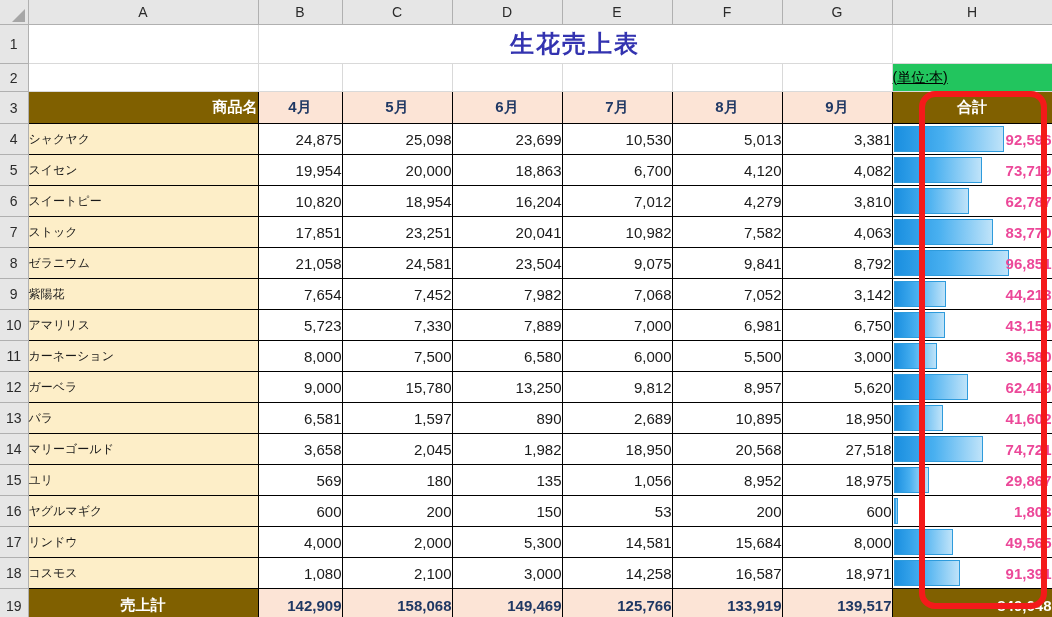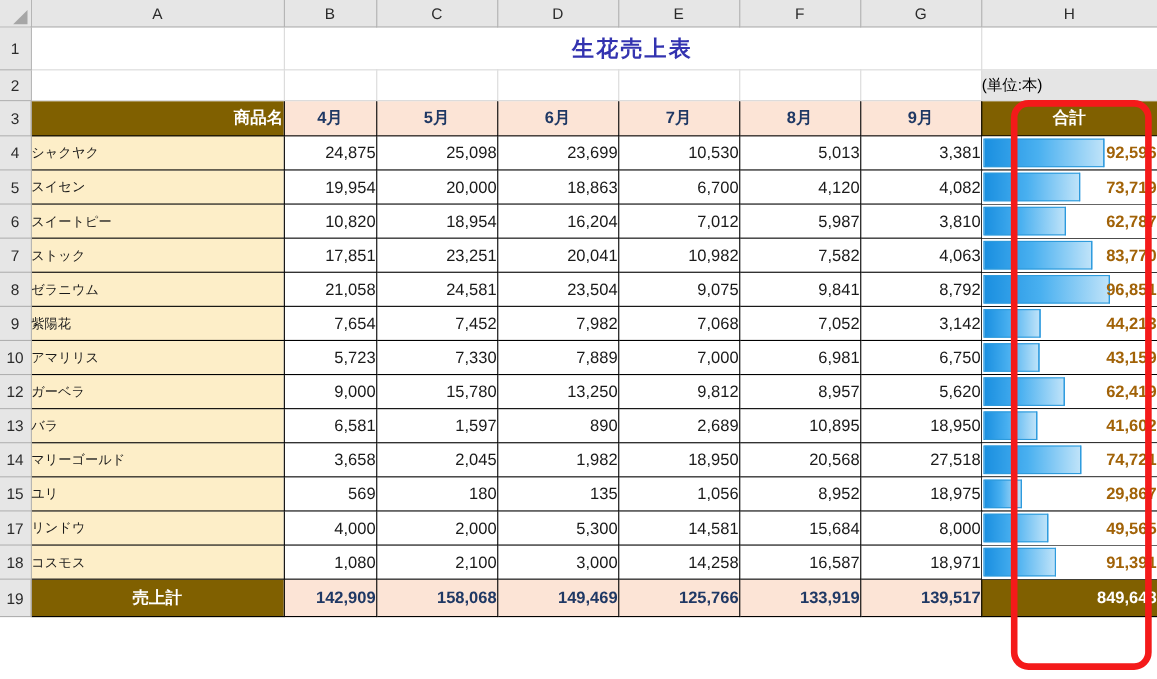--- a/index.html
+++ b/index.html
@@ -33,25 +33,25 @@
     border-right:1px solid #b0b0b0;border-bottom:1px solid #b0b0b0;
   }
 
   
   .blank{background:#fff;border-right:1px solid #d9d9d9;border-bottom:1px solid #d9d9d9;}
 
   
   .titlecell{
     background:#fff;border-right:1px solid #d9d9d9;border-bottom:1px solid #d9d9d9;
     text-align:center;vertical-align:middle;
-    font-size:20px;font-weight:bold;color:#3333b0;letter-spacing:2px;
+    font-size:24px;font-weight:bold;color:#3333b0;letter-spacing:2px;
   }
   .unitcell{
-    background:#e5e5e5;border-right:1px solid #d9d9d9;border-bottom:1px solid #d9d9d9;
-    font-size:14px;color:#000;text-align:left;vertical-align:middle;padding-left:2px;
+    background:#22c55e;border-right:1px solid #d9d9d9;border-bottom:1px solid #d9d9d9;
+    font-size:14px;color:#000;text-align:left;vertical-align:middle;padding-left:2px;text-decoration:underline;
   }
 
   
   .hdr-name{
     background:#806000;color:#fff;font-size:15px;font-weight:bold;
     text-align:right;vertical-align:middle;
     border:1px solid #000;
   }
   .hdr-month{
     background:#fce4d6;color:#1f3864;font-size:15px;font-weight:bold;
@@ -69,21 +69,21 @@
     background:#fdeec8;color:#1a1a1a;font-size:12px;
     text-align:left;vertical-align:middle;padding-left:10px;
     border:1px solid #000;
   }
   .c-num{
     background:#fff;color:#1a1a1a;font-size:15px;
     text-align:right;vertical-align:middle;padding-right:6px;
     border:1px solid #000;
   }
   .c-total{
-    background:#fff;color:#a16207;font-size:15px;font-weight:bold;
+    background:#fff;color:#ec4899;font-size:15px;font-weight:bold;
     text-align:right;vertical-align:middle;padding-right:6px;
     border:1px solid #000;position:relative;
   }
   .c-total .bar{
     position:absolute;left:1px;top:2px;bottom:2px;
     background:linear-gradient(to right,#1a8fe0 0%,#49b0f0 45%,#bfe3f9 100%);
     border:1px solid #2e9bdc;
     box-sizing:border-box;
     z-index:0;
   }
@@ -193,21 +193,21 @@
           <td class="c-num">4,082</td>
           <td class="c-total"><span class="bar" style="width:88px"></span><span class="val">73,719</span></td>
         </tr>
         <tr>
           <td class="rowhead" style="height:30px">6</td>
           <td class="c-name">スイートピー</td>
           <td class="c-num">10,820</td>
           <td class="c-num">18,954</td>
           <td class="c-num">16,204</td>
           <td class="c-num">7,012</td>
-          <td class="c-num">5,987</td>
+          <td class="c-num">4,279</td>
           <td class="c-num">3,810</td>
           <td class="c-total"><span class="bar" style="width:75px"></span><span class="val">62,787</span></td>
         </tr>
         <tr>
           <td class="rowhead" style="height:30px">7</td>
           <td class="c-name">ストック</td>
           <td class="c-num">17,851</td>
           <td class="c-num">23,251</td>
           <td class="c-num">20,041</td>
           <td class="c-num">10,982</td>
@@ -242,20 +242,31 @@
           <td class="c-name">アマリリス</td>
           <td class="c-num">5,723</td>
           <td class="c-num">7,330</td>
           <td class="c-num">7,889</td>
           <td class="c-num">7,000</td>
           <td class="c-num">6,981</td>
           <td class="c-num">6,750</td>
           <td class="c-total"><span class="bar" style="width:51px"></span><span class="val">43,159</span></td>
         </tr>
         <tr>
+          <td class="rowhead" style="height:30px">11</td>
+          <td class="c-name">カーネーション</td>
+          <td class="c-num">8,000</td>
+          <td class="c-num">7,500</td>
+          <td class="c-num">6,580</td>
+          <td class="c-num">6,000</td>
+          <td class="c-num">5,500</td>
+          <td class="c-num">3,000</td>
+          <td class="c-total"><span class="bar" style="width:43px"></span><span class="val">36,580</span></td>
+        </tr>
+        <tr>
           <td class="rowhead" style="height:30px">12</td>
           <td class="c-name">ガーベラ</td>
           <td class="c-num">9,000</td>
           <td class="c-num">15,780</td>
           <td class="c-num">13,250</td>
           <td class="c-num">9,812</td>
           <td class="c-num">8,957</td>
           <td class="c-num">5,620</td>
           <td class="c-total"><span class="bar" style="width:74px"></span><span class="val">62,419</span></td>
         </tr>
@@ -286,20 +297,31 @@
           <td class="c-name">ユリ</td>
           <td class="c-num">569</td>
           <td class="c-num">180</td>
           <td class="c-num">135</td>
           <td class="c-num">1,056</td>
           <td class="c-num">8,952</td>
           <td class="c-num">18,975</td>
           <td class="c-total"><span class="bar" style="width:35px"></span><span class="val">29,867</span></td>
         </tr>
         <tr>
+          <td class="rowhead" style="height:30px">16</td>
+          <td class="c-name">ヤグルマギク</td>
+          <td class="c-num">600</td>
+          <td class="c-num">200</td>
+          <td class="c-num">150</td>
+          <td class="c-num">53</td>
+          <td class="c-num">200</td>
+          <td class="c-num">600</td>
+          <td class="c-total"><span class="bar" style="width:4px"></span><span class="val">1,803</span></td>
+        </tr>
+        <tr>
           <td class="rowhead" style="height:30px">17</td>
           <td class="c-name">リンドウ</td>
           <td class="c-num">4,000</td>
           <td class="c-num">2,000</td>
           <td class="c-num">5,300</td>
           <td class="c-num">14,581</td>
           <td class="c-num">15,684</td>
           <td class="c-num">8,000</td>
           <td class="c-total"><span class="bar" style="width:59px"></span><span class="val">49,565</span></td>
         </tr>

